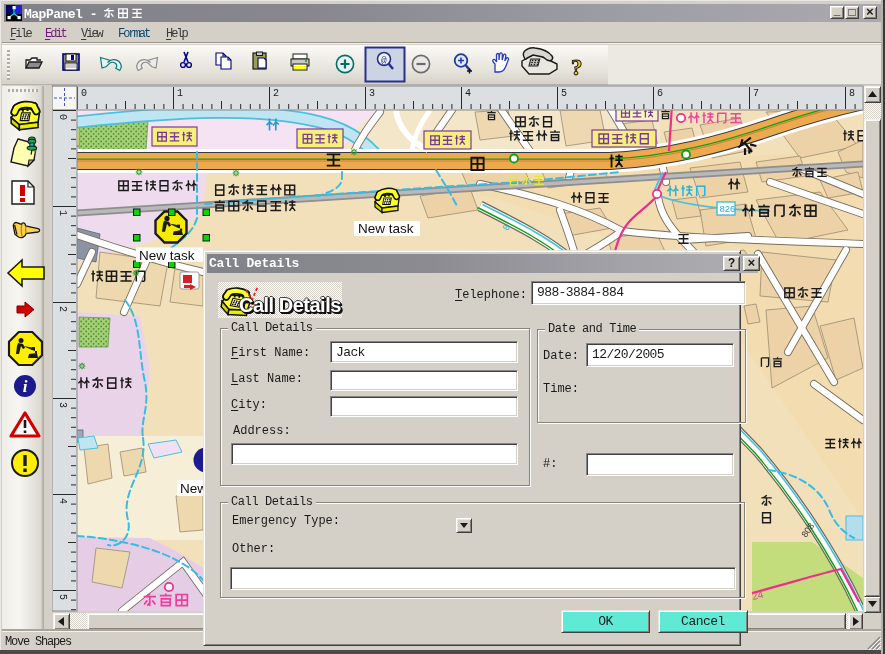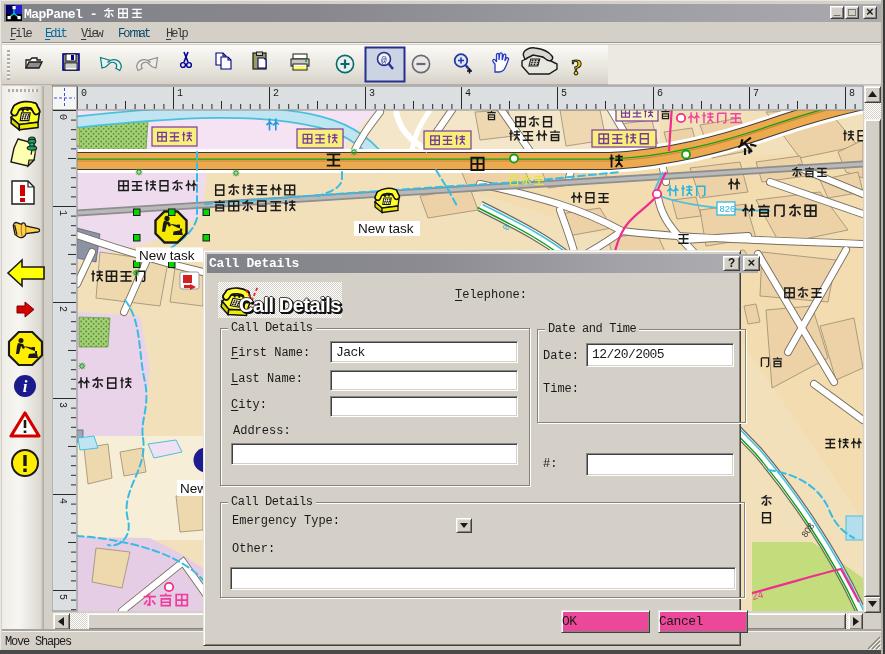--- a/index.html
+++ b/index.html
@@ -1,21 +1,21 @@
 <!DOCTYPE html>
 <html><head><meta charset="utf-8"><style>
 *{margin:0;padding:0;box-sizing:border-box}
 html,body{width:885px;height:654px;overflow:hidden}
 body{position:relative;background:#d4d0c8;font-family:"Liberation Mono",monospace;font-size:12px;color:#1a1a1a}
 .abs{position:absolute}
 .tf{position:absolute;background:#fff;border:1px solid;border-color:#868686 #fff #fff #868686;
 box-shadow:inset 1px 1px 0 #404040,inset -1px -1px 0 #d4d0c8;font:13px "Liberation Mono",monospace;
 padding:3px 0 0 5px;white-space:pre;overflow:hidden;letter-spacing:-.6px}
-.btn{position:absolute;background:#ec4899;border:1px solid;border-color:#e8e6e0 #404040 #404040 #e8e6e0;
-box-shadow:inset 1px 1px 0 #fff,inset -1px -1px 0 #87837b;text-align:left;font:13px "Liberation Mono",monospace;letter-spacing:-.5px}
+.btn{position:absolute;background:#5eead4;border:1px solid;border-color:#e8e6e0 #404040 #404040 #e8e6e0;
+box-shadow:inset 1px 1px 0 #fff,inset -1px -1px 0 #87837b;text-align:center;font:13px "Liberation Mono",monospace;letter-spacing:-.5px}
 .grp{position:absolute;border:1px solid #87837b;box-shadow:inset 1px 1px 0 #fff,1px 1px 0 #fff}
 .glb{position:absolute;top:-8px;left:7px;background:#d4d0c8;padding:0 3px;font:12px "Liberation Mono",monospace;letter-spacing:-.4px;white-space:pre}
 .lab{position:absolute;font:12px "Liberation Mono",monospace;letter-spacing:0;white-space:pre}
 .cbtn{position:absolute;width:16px;height:14px;background:#d4d0c8;border:1px solid;border-color:#fff #404040 #404040 #fff;
 box-shadow:inset 1px 1px 0 #e8e6e0,inset -1px -1px 0 #87837b;font:bold 11px "Liberation Mono",monospace;text-align:center;line-height:12px}
 u{text-decoration:underline;text-underline-offset:2px}
 .dith{background:repeating-conic-gradient(#ffffff 0 25%,#d6d2ca 0 50%) 0 0/2px 2px}
 </style></head><body>
 <div class="abs" style="left:0;top:0;width:885px;height:654px;border:1px solid #e9e7e2;border-right-color:#3a3a3a;border-bottom-color:#3a3a3a;z-index:60;pointer-events:none"></div>
 <div class="abs" style="left:0;top:650px;width:885px;height:4px;background:#4a4a4a;z-index:61"></div>
@@ -39,21 +39,21 @@
     <g color="#fff">
       <use href="#g5" x="0" y="0" width="12" height="12"></use>
       <use href="#g2" x="14" y="0" width="12" height="12"></use>
       <use href="#g0" x="28" y="0" width="12" height="12"></use>
     </g>
   </svg>
 <div class="cbtn" style="left:830px;top:6px;z-index:6;width:14px;height:13px;font-size:11px;line-height:10px">_</div>
 <div class="cbtn" style="left:845px;top:6px;z-index:6;width:14px;height:13px;font-size:12px;line-height:12px">□</div>
 <div class="cbtn" style="left:863px;top:6px;z-index:6;width:14px;height:13px;font-size:13px;line-height:12px">×</div>
 <div class="abs" style="left:10px;top:27px;font:12px 'Liberation Mono',monospace;letter-spacing:-2px;color:#3a3a3a;z-index:5"><u>F</u>ile</div>
-<div class="abs" style="left:45px;top:27px;font:12px 'Liberation Mono',monospace;letter-spacing:-2px;color:#0369a1;z-index:5"><u>E</u>dit</div>
+<div class="abs" style="left:45px;top:27px;font:12px 'Liberation Mono',monospace;letter-spacing:-2px;color:#701a75;z-index:5"><u>E</u>dit</div>
 <div class="abs" style="left:81px;top:27px;font:12px 'Liberation Mono',monospace;letter-spacing:-2px;color:#3a3a3a;z-index:5"><u>V</u>iew</div>
 <div class="abs" style="left:118px;top:27px;font:12px 'Liberation Mono',monospace;letter-spacing:-2px;color:#0c4a6e;z-index:5">Format</div>
 <div class="abs" style="left:166px;top:27px;font:12px 'Liberation Mono',monospace;letter-spacing:-2px;color:#3a3a3a;z-index:5"><u>H</u>elp</div>
 <div class="abs" style="left:2px;top:42px;width:881px;height:2px;background:#9a968e;border-bottom:1px solid #f4f2ee;z-index:5"></div>
 <div class="abs" style="left:2px;top:45px;width:606px;height:40px;background:linear-gradient(#fbfaf7,#e4e1d8 70%,#d5d1c9);border-bottom:1px solid #b5b1a9;z-index:4"></div>
 <div class="abs" style="left:608px;top:45px;width:275px;height:40px;background:#ece9e2;border-bottom:1px solid #c5c1b9;z-index:4"></div>
 <div class="abs" style="left:7px;top:50px;width:3px;height:30px;background:repeating-linear-gradient(#b0aca4 0 2px,#f4f2ee 2px 4px);z-index:5"></div>
 <svg class="abs" style="left:0;top:44px;z-index:5" width="885" height="42" viewBox="0 44 885 42">
  <defs>
   <g id="pagedoc">
@@ -865,20 +865,21 @@
       <g transform="translate(4,3) rotate(10) scale(1.15)">
         <use href="#mapphone"></use>
       </g>
       <g stroke="#e82020" stroke-width="1.7" fill="none" stroke-dasharray="3.2 2.2">
         <path d="M26,9 L32,19 L38,5"></path>
         <path d="M29,28 L36,19"></path>
       </g>
     </svg>
     <div class="abs" style="left:35px;top:43px;font:bold 20px 'Liberation Sans',sans-serif;letter-spacing:-.5px;color:#fff;text-shadow:2px 2px 0 #111,1px 0 0 #111,0 1px 0 #111,-1px 0 0 #444,0 -1px 0 #444,2px 1px 0 #111,1px 2px 0 #111">Call Details</div>
     <div class="lab" style="left:251px;top:37px"><u>T</u>elephone:</div>
+    <div class="tf" style="left:327px;top:30px;width:215px;height:24px">988-3884-884</div>
     <div class="grp" style="left:16px;top:77px;width:310px;height:158px">
       <span class="glb">Call Details</span>
     </div>
     <div class="lab" style="left:27px;top:95px"><u>F</u>irst Name:</div>
     <div class="tf" style="left:126px;top:90px;width:188px;height:22px">Jack</div>
     <div class="lab" style="left:27px;top:121px"><u>L</u>ast Name:</div>
     <div class="tf" style="left:126px;top:119px;width:188px;height:21px"></div>
     <div class="lab" style="left:27px;top:147px"><u>C</u>ity:</div>
     <div class="tf" style="left:126px;top:145px;width:188px;height:21px"></div>
     <div class="lab" style="left:29px;top:173px">Address:</div>

